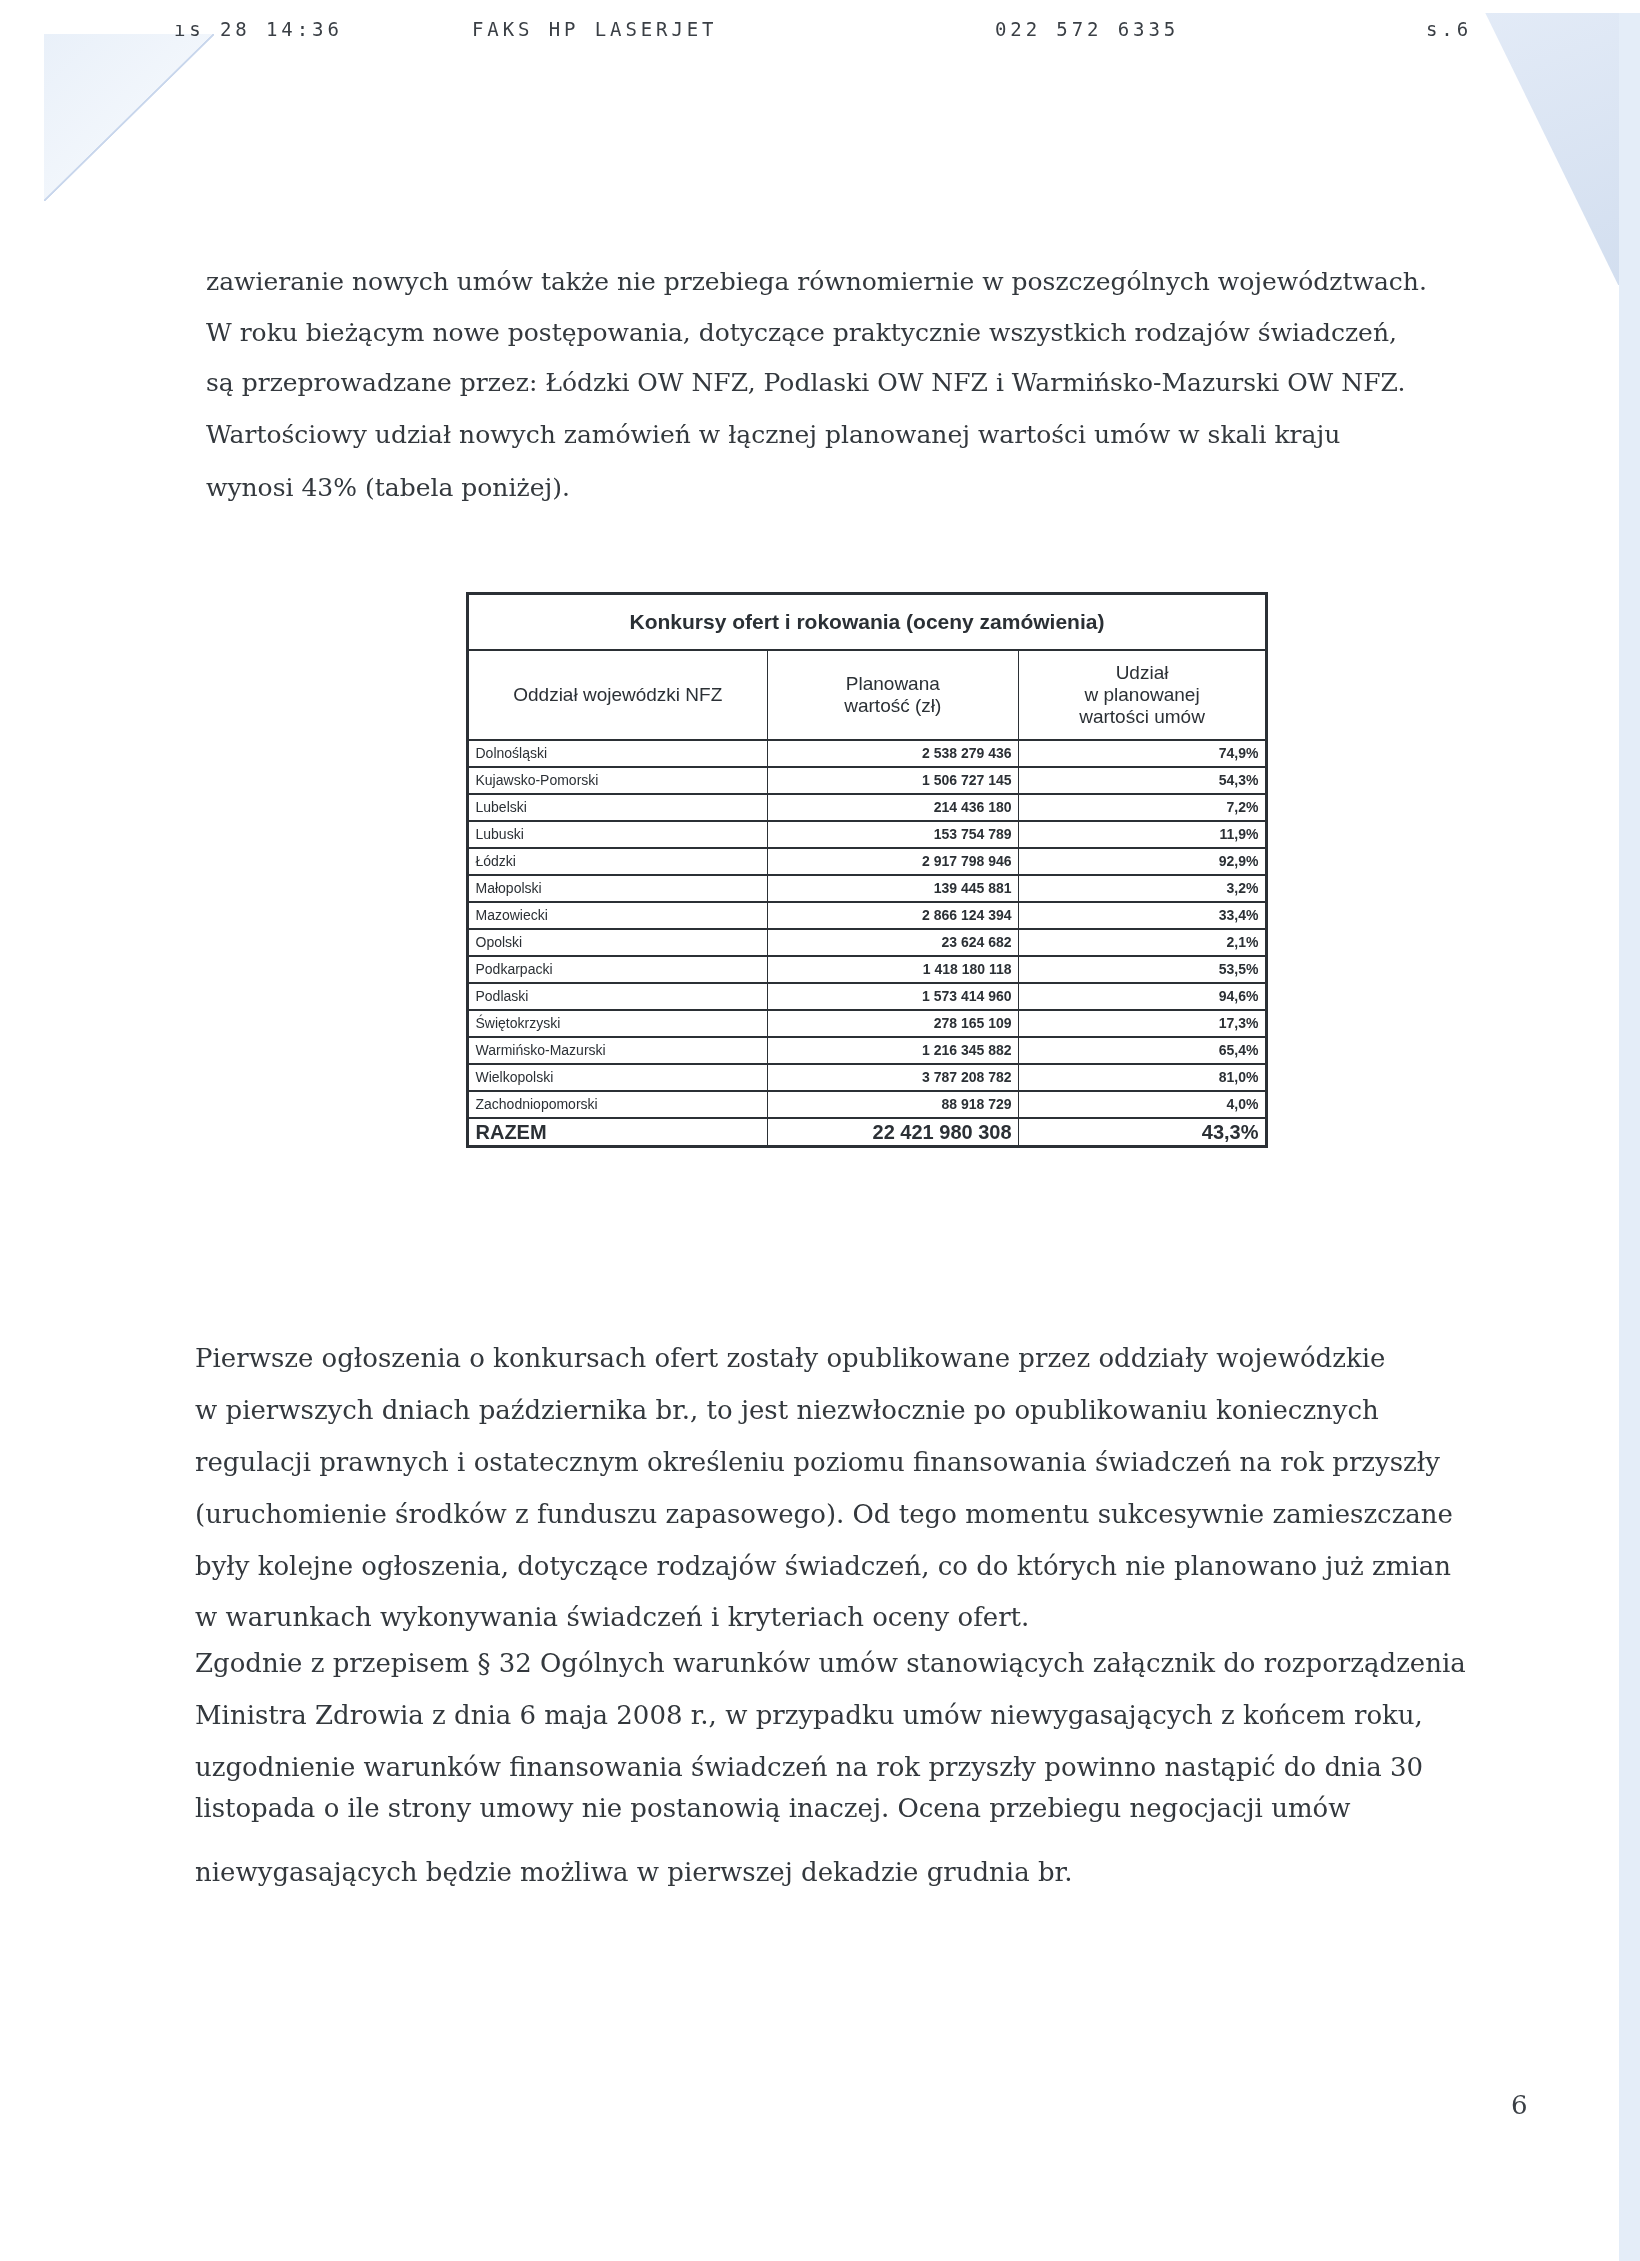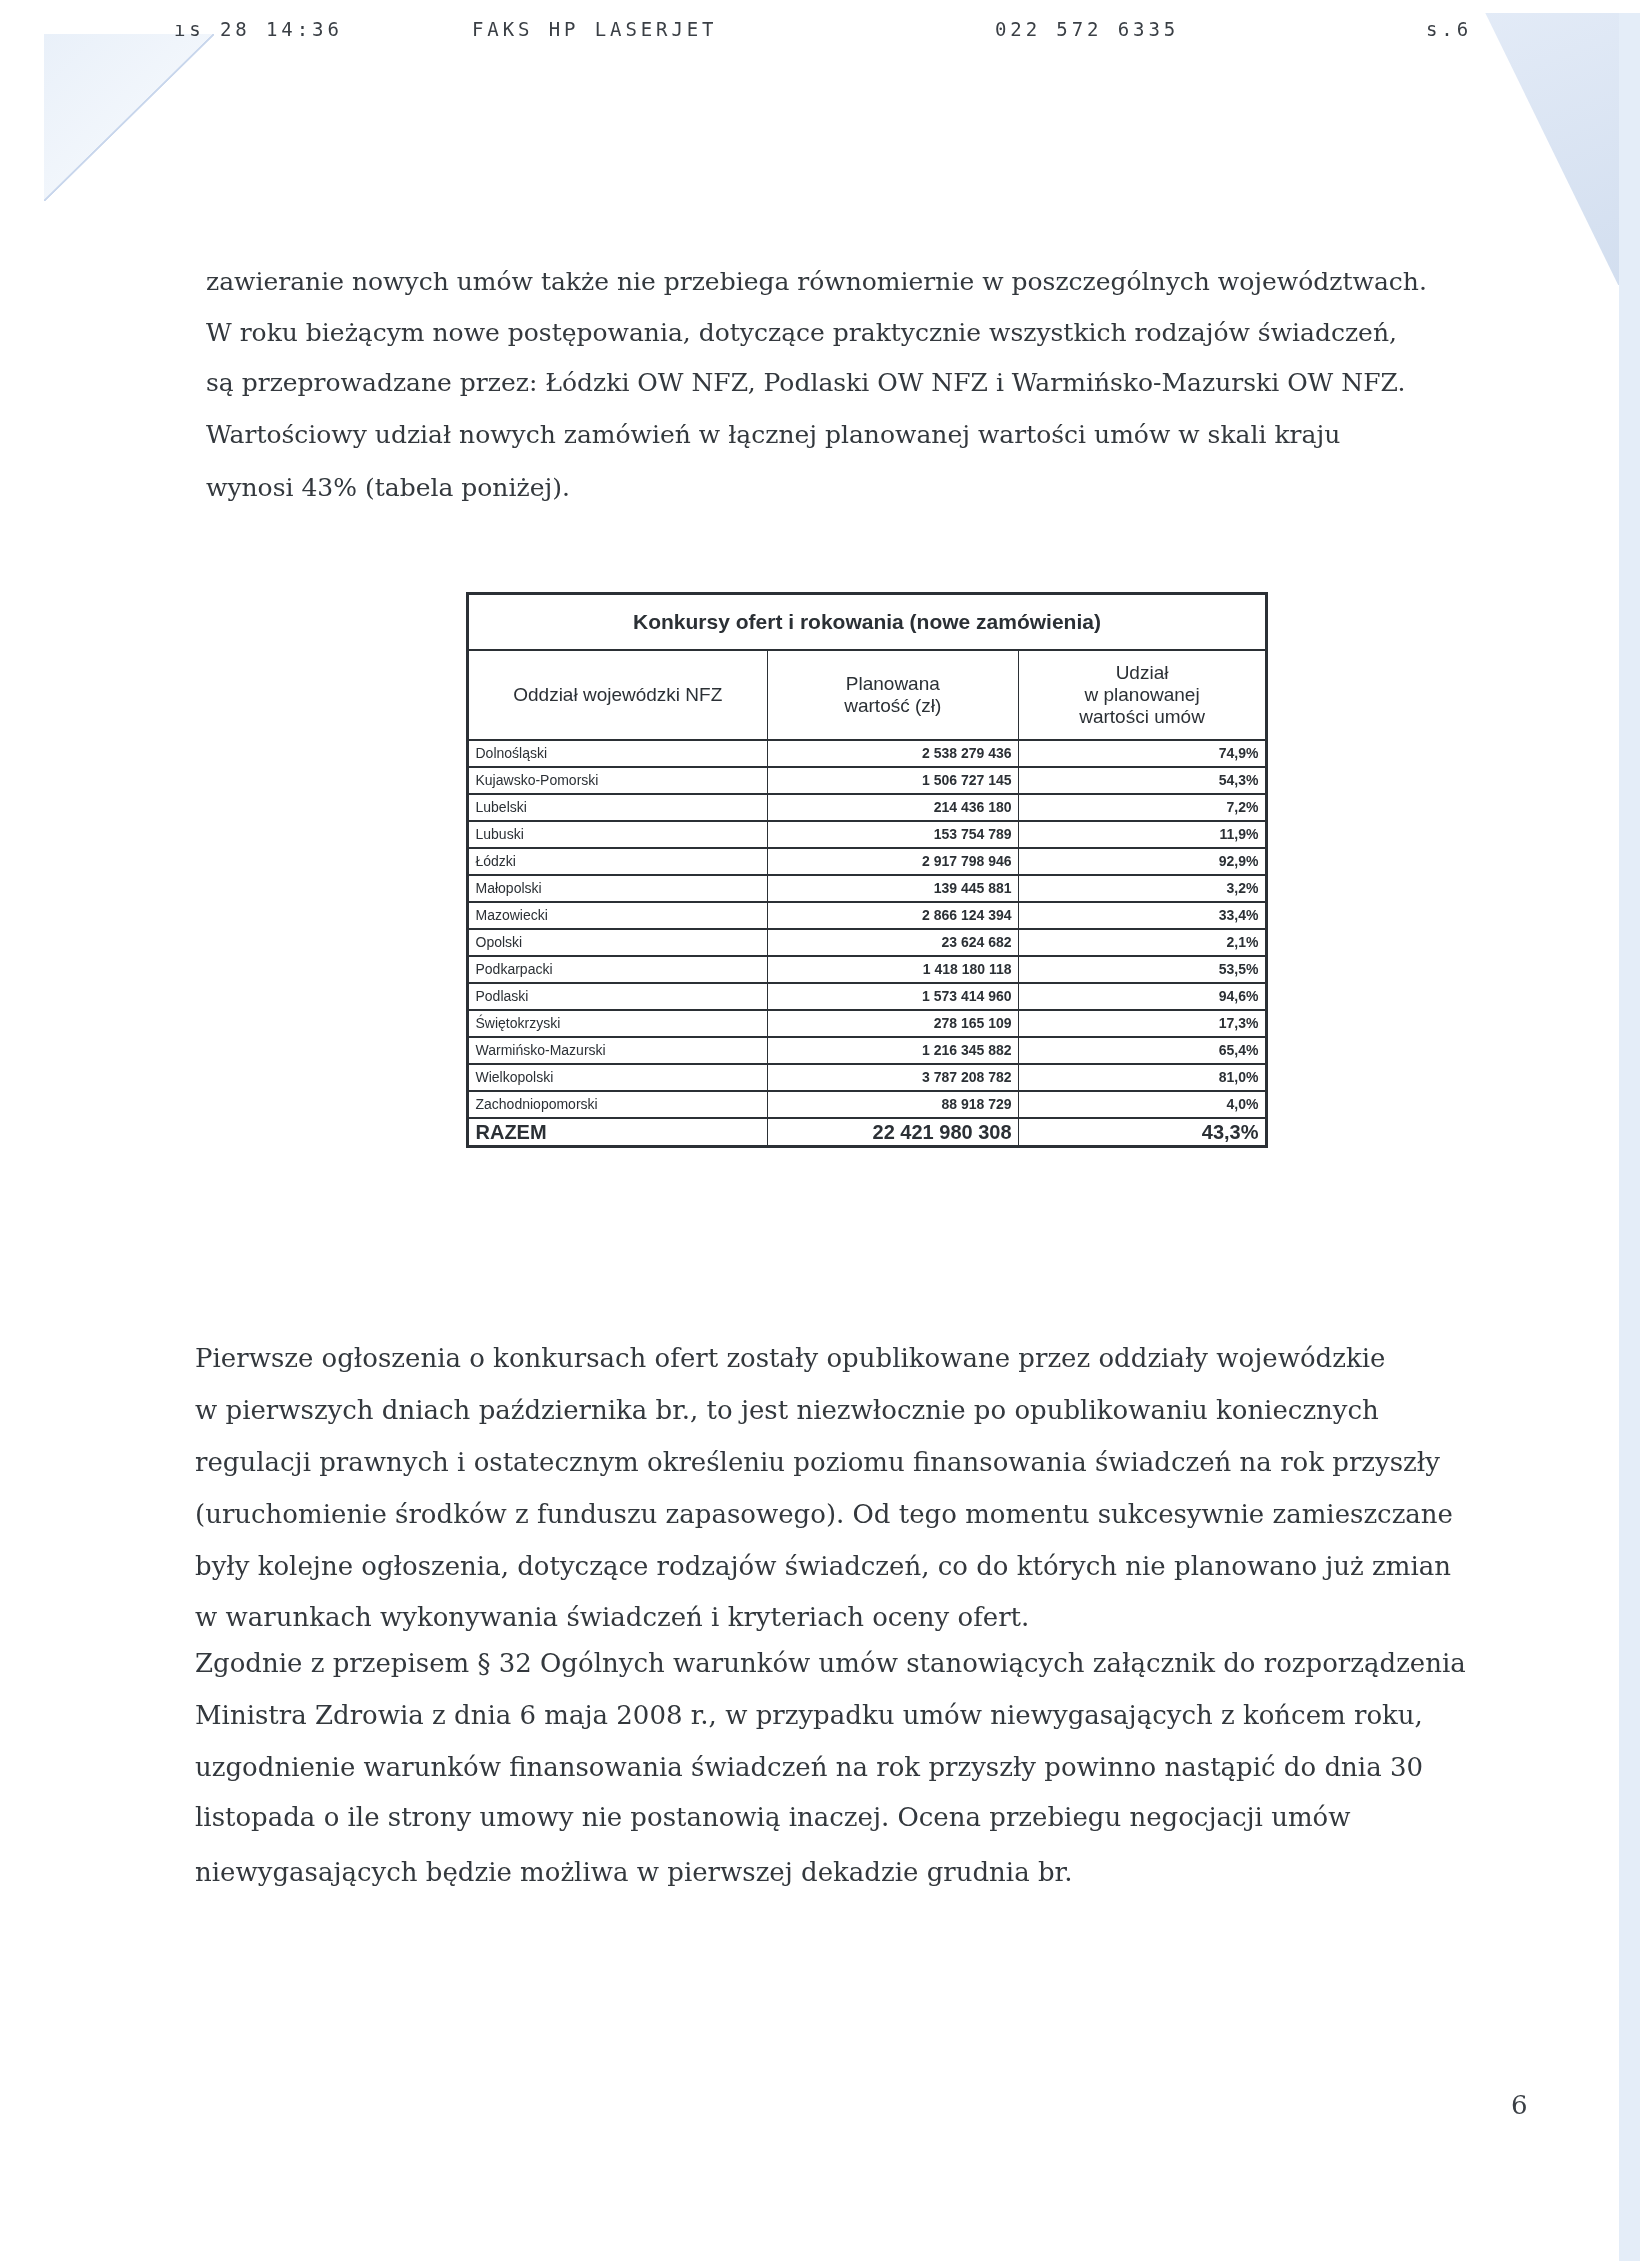--- a/index.html
+++ b/index.html
@@ -112,21 +112,21 @@
   <div class="line" style="top:0px">zawieranie nowych umów także nie przebiega równomiernie w poszczególnych województwach.</div>
   <div class="line" style="top:51px">W roku bieżącym nowe postępowania, dotyczące praktycznie wszystkich rodzajów świadczeń,</div>
   <div class="line" style="top:101px">są przeprowadzane przez: Łódzki OW NFZ, Podlaski OW NFZ i Warmińsko-Mazurski OW NFZ.</div>
   <div class="line" style="top:153px">Wartościowy udział nowych zamówień w łącznej planowanej wartości umów w skali kraju</div>
   <div class="line" style="top:206px">wynosi 43% (tabela poniżej).</div>
 </div>
 
 <table class="nfz">
   <tbody>
       <tr>
-    <th colspan="3" class="tbl-title-cell">Konkursy ofert i rokowania (nowe zamówienia)</th>
+    <th colspan="3" class="tbl-title-cell">Konkursy ofert i rokowania (oceny zamówienia)</th>
   </tr>
   <tr>
     <th class="hdr-cell col-name">
       <span>Oddział wojewódzki NFZ</span>
     </th>
     <th class="hdr-cell col-val">
       <div>Planowana</div>
       <div>wartość (zł)</div>
     </th>
     <th class="hdr-cell col-pct">
@@ -223,18 +223,18 @@
   <div class="line" style="top:104px">regulacji prawnych i ostatecznym określeniu poziomu finansowania świadczeń na rok przyszły</div>
   <div class="line" style="top:156px">(uruchomienie środków z funduszu zapasowego). Od tego momentu sukcesywnie zamieszczane</div>
   <div class="line" style="top:208px">były kolejne ogłoszenia, dotyczące rodzajów świadczeń, co do których nie planowano już zmian</div>
   <div class="line" style="top:259px">w warunkach wykonywania świadczeń i kryteriach oceny ofert.</div>
 </div>
 
 <div class="para p3">
   <div class="line" style="top:0px">Zgodnie z przepisem § 32 Ogólnych warunków umów stanowiących załącznik do rozporządzenia</div>
   <div class="line" style="top:52px">Ministra Zdrowia z dnia 6 maja 2008 r., w przypadku umów niewygasających z końcem roku,</div>
   <div class="line" style="top:104px">uzgodnienie warunków finansowania świadczeń na rok przyszły powinno nastąpić do dnia 30</div>
-  <div class="line" style="top:154px">listopada o ile strony umowy nie postanowią inaczej. Ocena przebiegu negocjacji umów</div>
+  <div class="line" style="top:145px">listopada o ile strony umowy nie postanowią inaczej. Ocena przebiegu negocjacji umów</div>
   <div class="line" style="top:209px">niewygasających będzie możliwa w pierwszej dekadzie grudnia br.</div>
 </div>
 
 <div class="page-number">6</div>
 
 
 </body></html>

